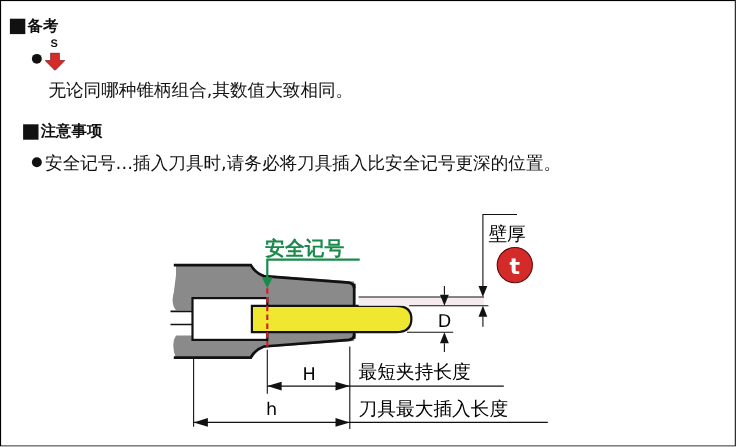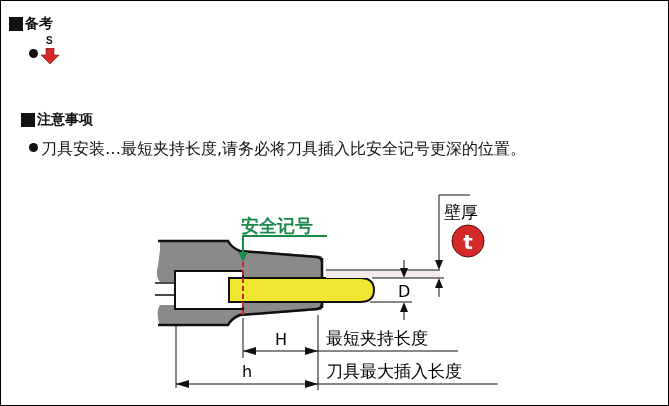--- a/index.html
+++ b/index.html
@@ -34,27 +34,30 @@
   <div class="sec-title" style="top:14px;">
     <span class="sq"></span>
     <span>备考</span>
   </div>
 
   <div class="line" style="left:28px; top:43px;">
     <span class="bullet"></span><span class="sicon"><span class="s">S</span><svg width="18" height="16" viewBox="0 0 18 16" style="position:absolute;left:0;top:4px;">
           <path d="M5 0 H13 V7 H18 L9 16 L0 7 H5 Z" fill="#d42a2a" stroke="#7a1010" stroke-width="0.6"></path>
         </svg></span>
   </div>
+  <div class="line" style="left:43px; top:71px;">
+    <span>无论同哪种锥柄组合,其数值大致相同。</span>
+  </div>
 
   <div class="sec-title" style="top:110px;padding-left:12px;">
     <span class="sq"></span>
     <span>注意事项</span>
   </div>
   <div class="line" style="left:28px; top:138px;">
-    <span class="bullet"></span><span>刀具安装…最短夹持长度,请务必将刀具插入比安全记号更深的位置。</span>
+    <span class="bullet"></span><span>安全记号…插入刀具时,请务必将刀具插入比安全记号更深的位置。</span>
   </div>
 
   <svg width="669" height="406" viewBox="0 0 669 406" style="position:absolute;left:-1px;top:-1px;">
 
     <path d="M160 250 L158 266 Q155 276 160 282 L175 282 L175 305 L160 305 Q155 312 160 326 L228 326 Q232 318 240 316 L322 310 L322 256 L240 250 Q232 248 228 240 L160 240 Z" fill="#8a8a8a" stroke="none"></path>
 
     <path d="M158 241 L228 241 Q232 248 240 251 L317 257 Q322 258 322 262 L322 262" fill="none" stroke="#111" stroke-width="2.5"></path>
     <path d="M158 325 L228 325 Q232 318 240 315 L317 309 Q322 308 322 304" fill="none" stroke="#111" stroke-width="2.5"></path>
     <line x1="322" y1="258" x2="322" y2="308" stroke="#111" stroke-width="2.5"></line>
 

